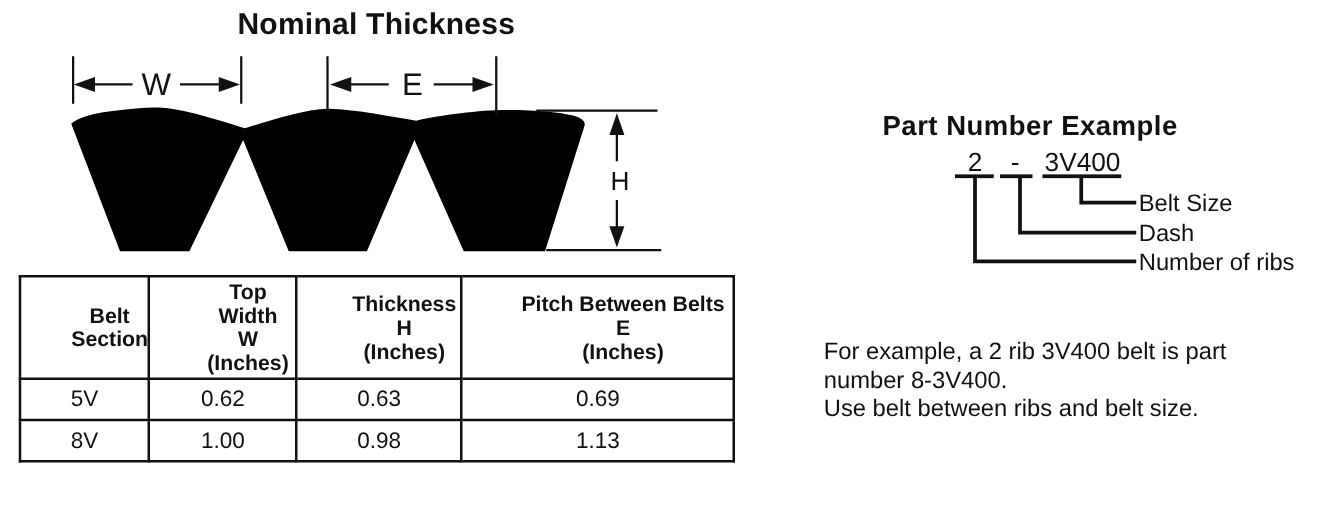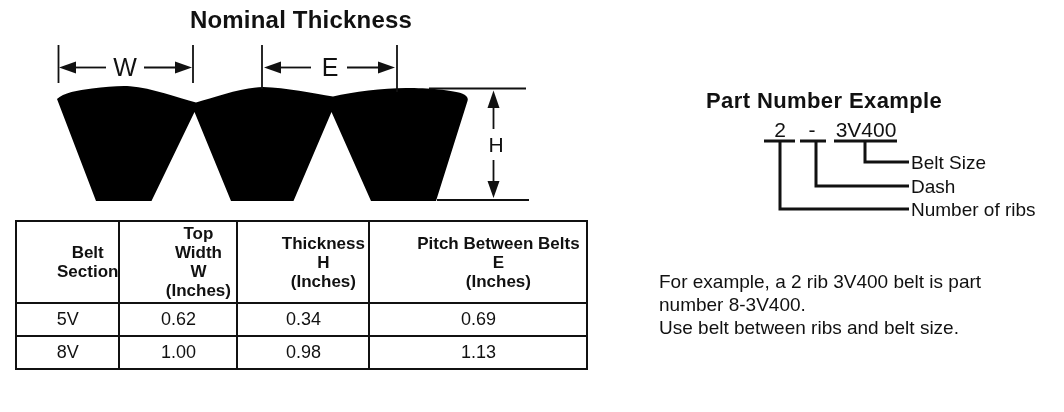--- a/index.html
+++ b/index.html
@@ -121,21 +121,21 @@
           <span>Pitch Between Belts</span>
           <span>E</span>
           <span>(Inches)</span>
         </th>
       </tr>
     </thead>
     <tbody>
       <tr>
         <td>5V</td>
         <td>0.62</td>
-        <td>0.34</td>
+        <td>0.63</td>
         <td>0.69</td>
       </tr>
       <tr>
         <td>8V</td>
         <td>1.00</td>
         <td>0.98</td>
         <td>1.13</td>
       </tr>
     </tbody>
   </table>

